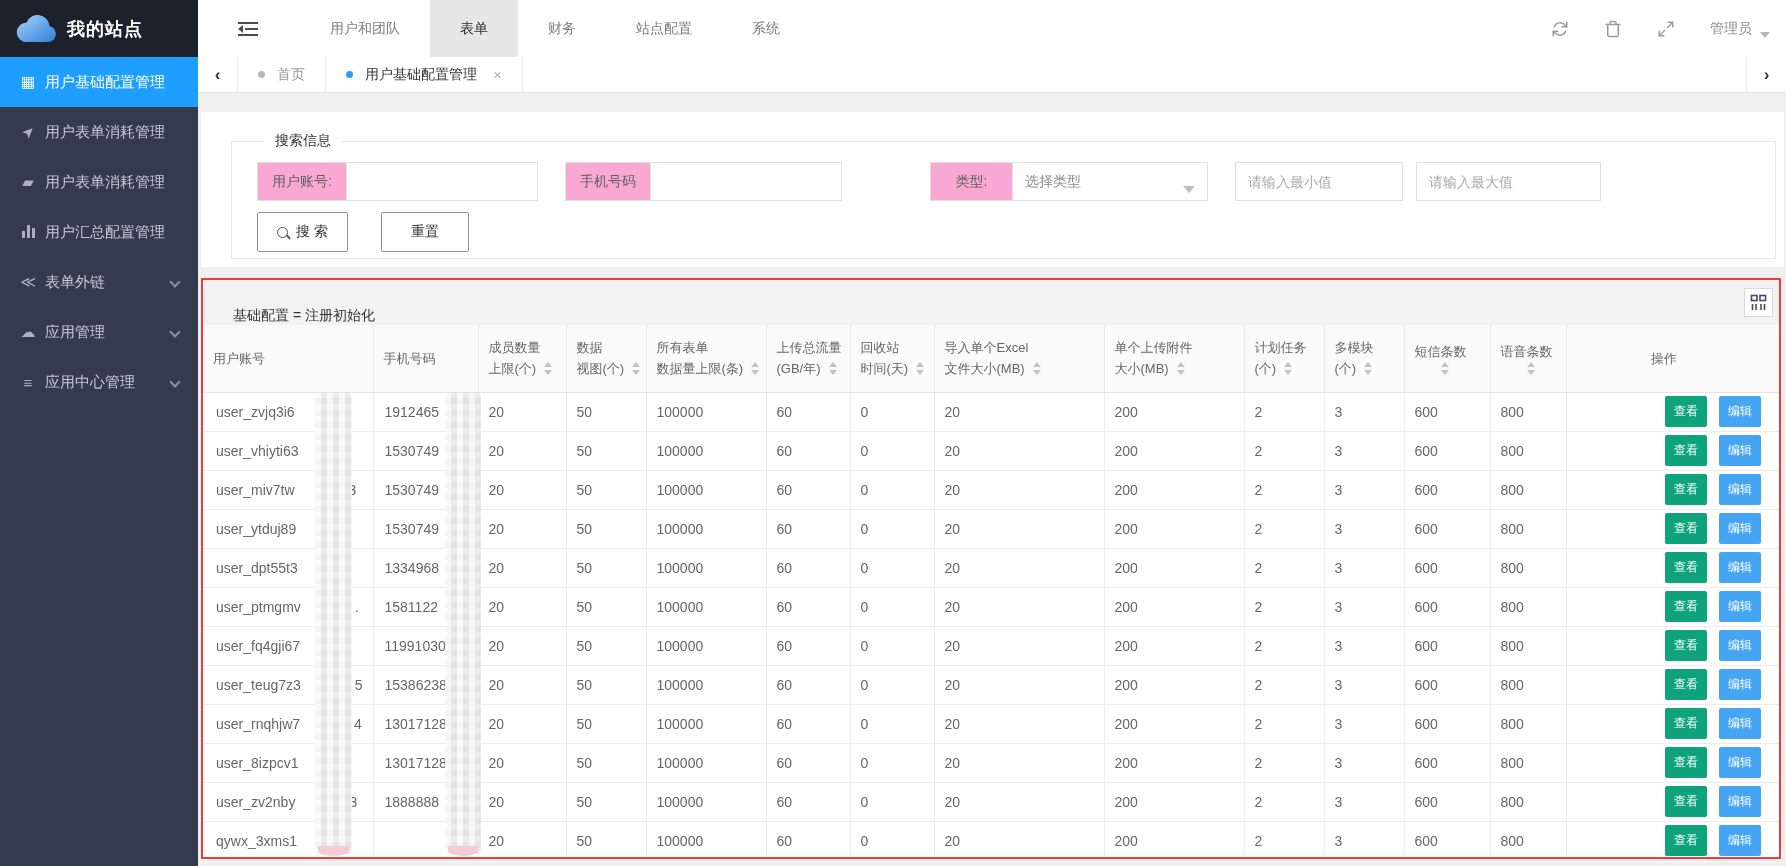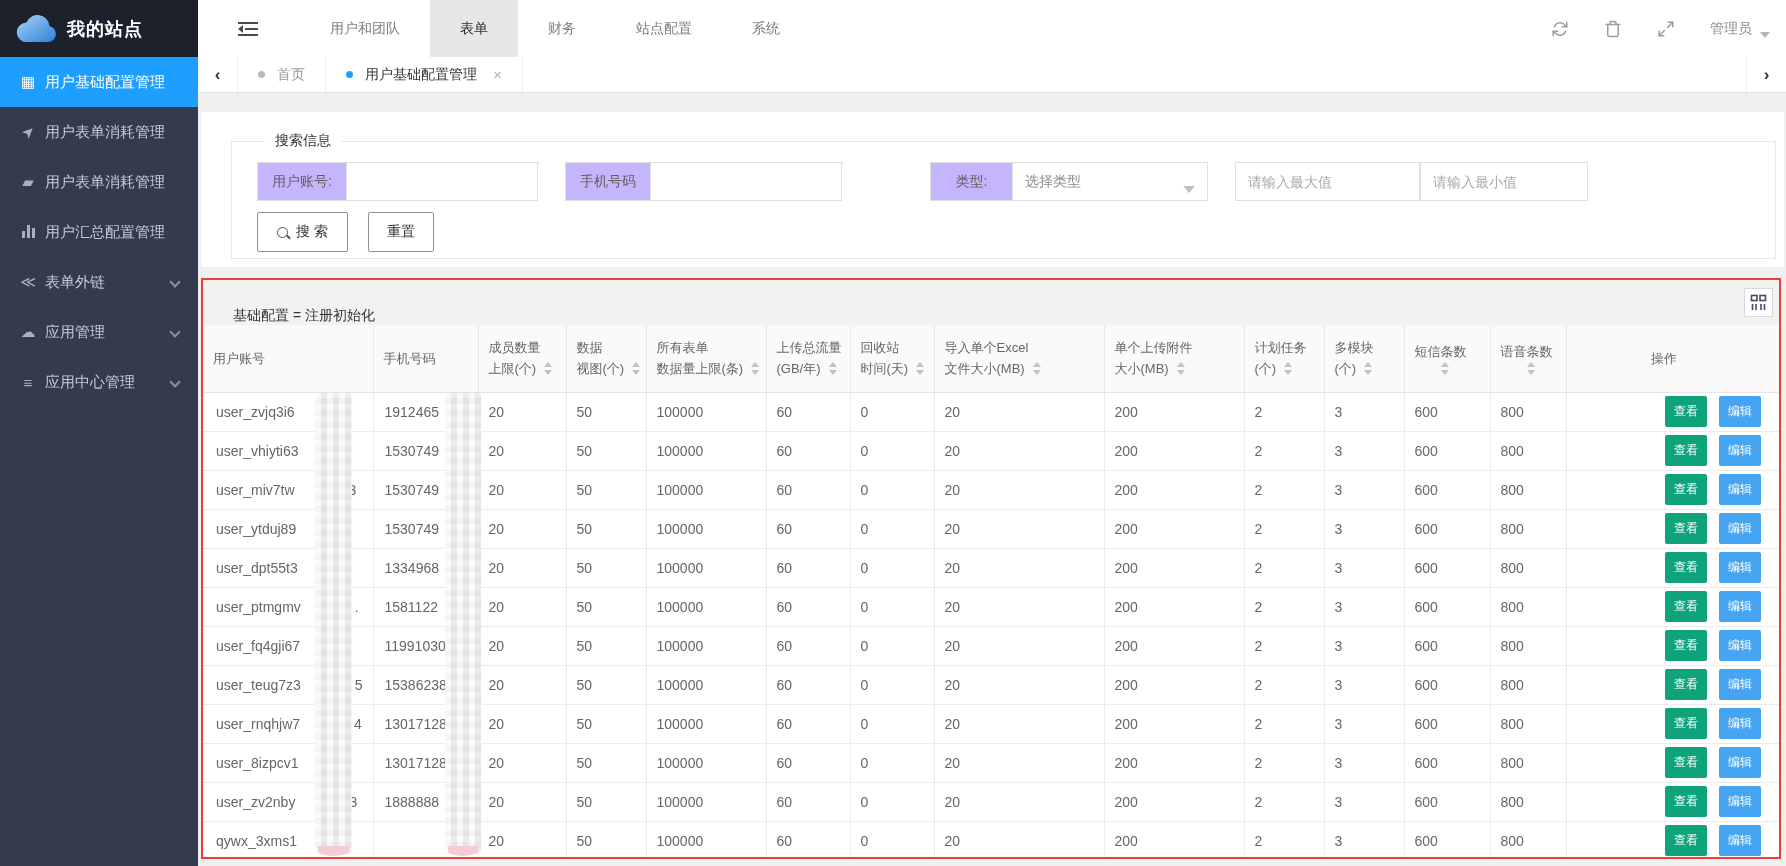--- a/index.html
+++ b/index.html
@@ -60,36 +60,36 @@
 
   
   .content{flex:1;padding:19px 0 0 3px;background:#f0f0f0;overflow:hidden;}
 
   
   .search-panel{background:#fff;width:1583px;height:155px;padding:20px 8px 16px 30px;}
   .sf{border:1px solid #e8e8e8;margin:0;height:127px;padding:12px 0 0 25px;}
   .sf legend{font-size:14px;color:#333;padding:0 10px;margin-left:8px;}
   .form-row{display:flex;align-items:center;}
   .igroup{display:flex;height:39px;border:1px solid #e0e0e0;background:#fff;}
-  .iglabel{display:flex;align-items:center;justify-content:center;padding:0 14px;background:#c4b5fd;
+  .iglabel{display:flex;align-items:center;justify-content:center;padding:0 14px;background:#f9a8d4;
     border-right:1px solid #e0e0e0;color:#5f5f5f;font-size:14px;white-space:nowrap;min-width:82px;}
   .igroup input{border:0;outline:0;width:190px;padding:0 10px;font-size:14px;font-family:inherit;}
   .select{display:flex;align-items:center;width:194px;padding:0 12px;position:relative;
     color:#8a8a8a;font-size:14px;cursor:pointer;}
   .sel-caret{position:absolute;right:12px;bottom:7px;width:0;height:0;border-left:6px solid transparent;
     border-right:6px solid transparent;border-top:7px solid #c0c0c0;}
   .plain{height:39px;border:1px solid #e0e0e0;padding:0 12px;font-size:14px;outline:0;color:#333;font-family:inherit;}
   .plain::placeholder{color:#a9a9a9;}
   .g1{margin-right:27px;} .g2{margin-right:52px;} .g3{margin-right:27px;margin-left:36px;}
   .min{width:168px;margin-right:13px;} .max{width:185px;}
   .btn-row{display:flex;margin-top:11px;}
   .btn{height:40px;background:#fff;border:1px solid #919191;border-radius:2px;font-size:14px;
     color:#333;display:flex;align-items:center;justify-content:center;cursor:pointer;font-family:inherit;}
   .btn.search{width:91px;gap:8px;}
-  .btn.reset{width:66px;margin-left:20px;}
+  .btn.reset{width:88px;margin-left:33px;}
   .mag{width:11px;height:11px;border:1.5px solid #555;border-radius:50%;position:relative;display:inline-block;}
   .mag::after{content:"";position:absolute;width:5px;height:1.5px;background:#555;
     right:-4px;bottom:-1px;transform:rotate(45deg);}
 
   
   .data-panel{margin:11px 0 0 0;width:1580px;height:581px;border:2px solid #ee3b3b;
     background:#fff;position:relative;overflow:hidden;}
   .panel-head{height:45px;background:#f2f2f2;display:flex;align-items:flex-end;padding-left:30px;
     font-size:14px;color:#333;position:relative;}
   .colset{position:absolute;right:6px;top:8px;width:29px;height:29px;background:#fff;
@@ -265,22 +265,22 @@
               <span class="iglabel">手机号码</span>
               <input type="text" style="">
             </div>
             <div class="igroup g3">
               <span class="iglabel">类型:</span>
               <span class="select">
                 <span>选择类型</span>
                 <i class="sel-caret"></i>
               </span>
             </div>
+            <input class="plain min" type="text" placeholder="请输入最小值" style="">
             <input class="plain max" type="text" placeholder="请输入最大值" style="">
-            <input class="plain min" type="text" placeholder="请输入最小值" style="">
           </div>
           <div class="btn-row">
             <button class="btn search">
               <i class="mag"></i>
               <span>搜 索</span>
             </button>
             <button class="btn reset">重置</button>
           </div>
         </fieldset>
       </section>

